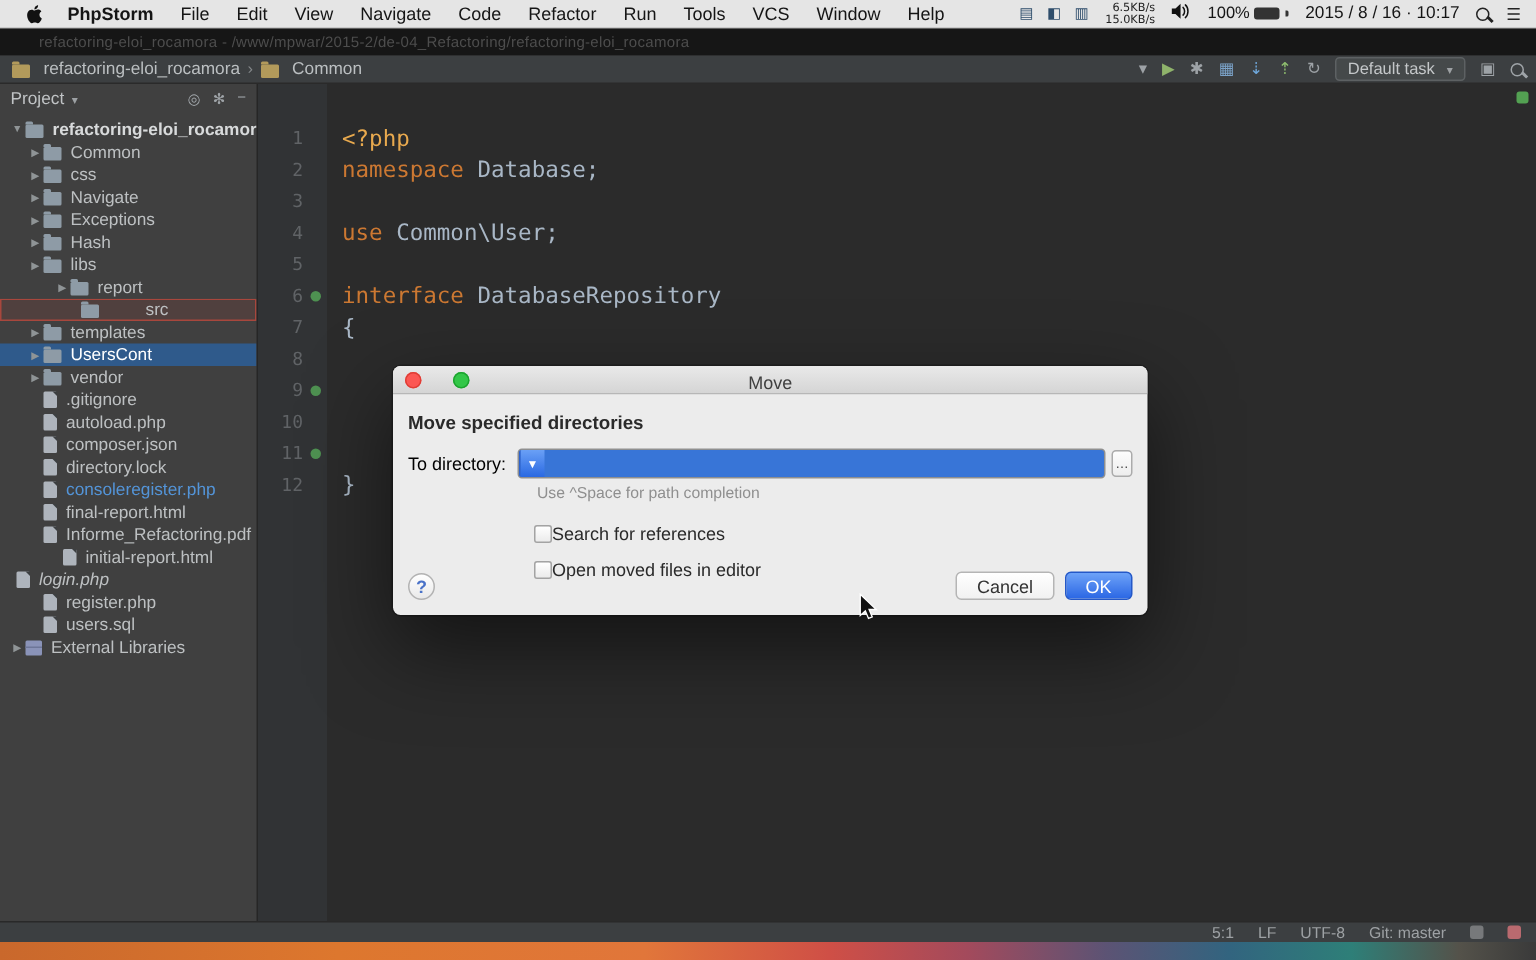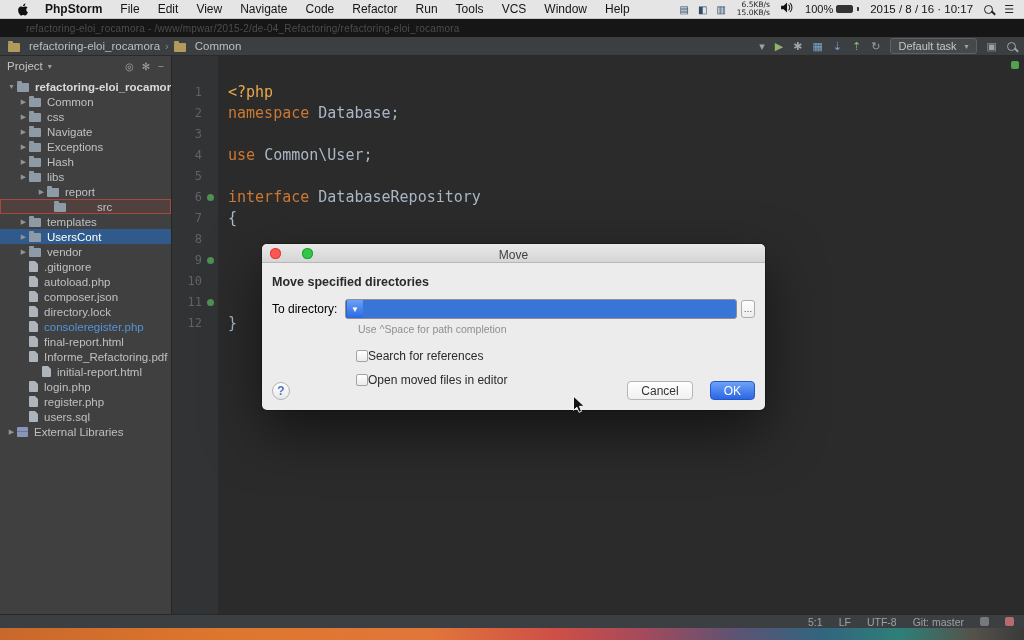--- a/index.html
+++ b/index.html
@@ -102,21 +102,21 @@
   .combo-btn{width:17px;background:linear-gradient(#6aa0f6,#2a69e2);border-left:1px solid #2e63cc;display:flex;align-items:center;justify-content:center;flex:none}
   .combo-arrow{color:#fff;font-size:8px}
   .browse{width:14px;height:18px;margin-left:4px;background:linear-gradient(#fdfdfd,#ededed);border:1px solid #ababab;border-radius:3px;font-size:9px;color:#444;display:flex;align-items:center;justify-content:center;flex:none}
   .dlg-hint{margin:4px 0 0 86px;font-size:10.5px;color:#8f8f8f}
   .dlg-options{margin:14px 0 0 84px}
   .opt-row{display:flex;align-items:center;gap:0;margin-bottom:10px}
   .checkbox{width:12px;height:12px;border:1px solid #a3a3a3;border-radius:2px;background:linear-gradient(#fff,#ebebeb);flex:none}
   .opt-label{font-size:12px;color:#2a2a2a}
   .dlg-footer{position:absolute;left:10px;right:10px;bottom:9px;display:flex;align-items:center}
   .help{width:18px;height:18px;border-radius:50%;border:1px solid #b3b3b3;background:linear-gradient(#fff,#e9e9e9);color:#4a72c8;font-size:12px;font-weight:bold;display:flex;align-items:center;justify-content:center}
-  .dlg-buttons{margin-left:auto;display:flex;gap:17px}
+  .dlg-buttons{margin-left:auto;display:flex;gap:7px}
   .btn{height:19px;padding:0 13px;border-radius:4px;font-size:12px;font-family:inherit;cursor:default}
   .btn.cancel{background:linear-gradient(#fff,#f1f1f1);border:1px solid #b5b5b5;color:#333}
   .btn.ok{background:linear-gradient(#6da2f8,#2b67e4);border:1px solid #2458c8;color:#fff}
 
   .cursor{position:absolute;left:572px;top:395px;z-index:99}
 </style>
 </head>
 <body>
 
 <div class="screen">
@@ -308,21 +308,21 @@
           <div class="trow" style="padding-left: 18px;">
             <span class="arrow"></span>
             <span class="ticon i-file"></span>
             <span class="tlabel">Informe_Refactoring.pdf</span>
           </div>
           <div class="trow" style="padding-left: 31px;">
             <span class="arrow"></span>
             <span class="ticon i-file"></span>
             <span class="tlabel">initial-report.html</span>
           </div>
-          <div class="trow" style="padding-left: 18px;">
+          <div class="trow" style=" font-style: italic;">
             <span class="arrow"></span>
             <span class="ticon i-file"></span>
             <span class="tlabel">login.php</span>
           </div>
           <div class="trow" style="padding-left: 18px;">
             <span class="arrow"></span>
             <span class="ticon i-file"></span>
             <span class="tlabel">register.php</span>
           </div>
           <div class="trow" style="padding-left: 18px;">

